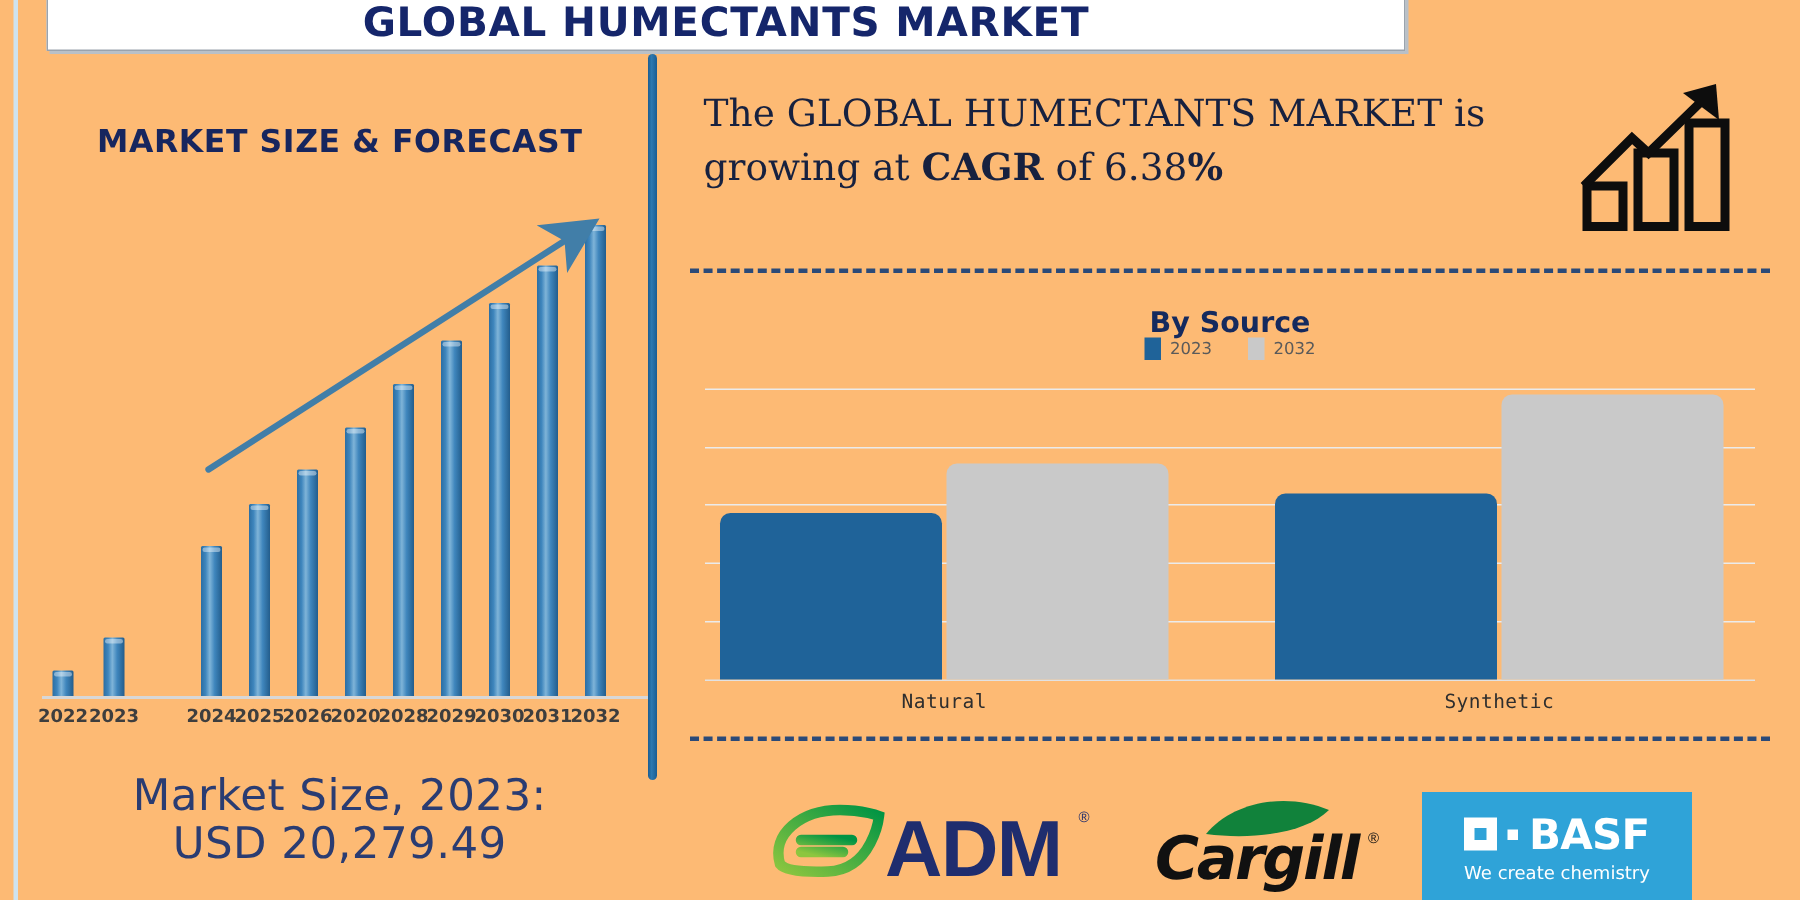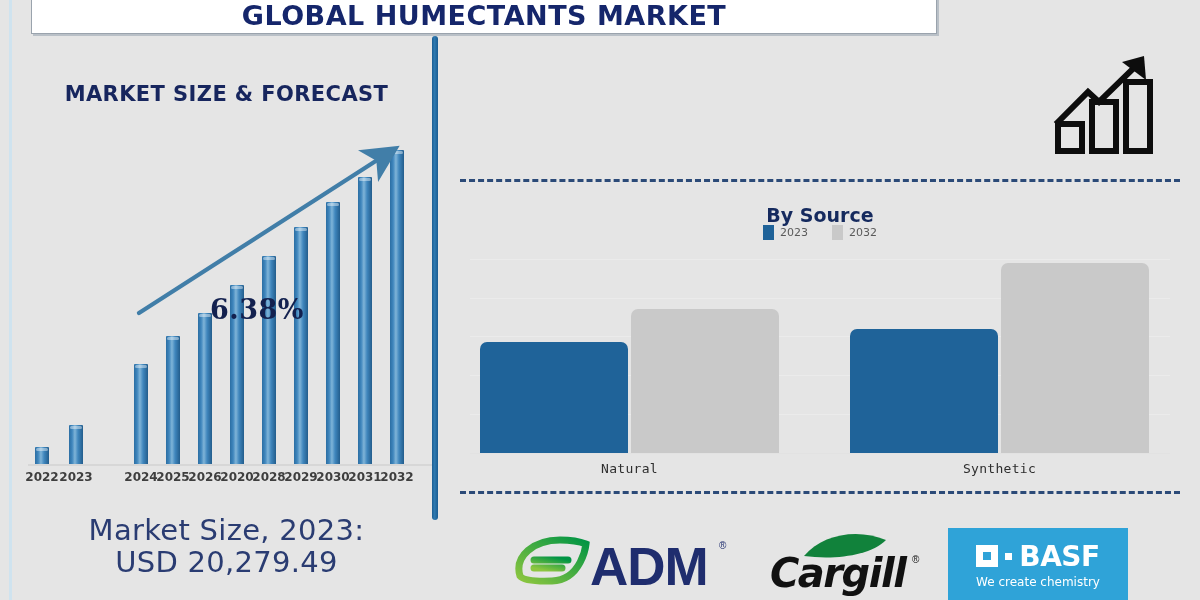--- a/index.html
+++ b/index.html
@@ -3,21 +3,21 @@
 <meta charset="utf-8">
 <style>
   html,body{margin:0;padding:0;}
   body{
     width:1200px;height:600px;
     background:#ffffff;
     font-family:"Liberation Sans",sans-serif;
     overflow:hidden;
     position:relative;
   }
-  .page{position:absolute;inset:0;background:#e5e5e5;}
+  .page{position:absolute;inset:0;background:#fdba74;}
   .edge-stripe{position:absolute;left:9px;top:0;width:3px;height:600px;background:#cfe3ef;}
 
   
   .title-box{
     position:absolute;left:31px;top:-34px;width:904px;height:66px;
     border:1px solid #9aa3ad;background:#ffffff;
     box-shadow:2px 2px 0 0 #b9c0c7;
     display:flex;align-items:flex-end;justify-content:center;
   }
   .title-text{
@@ -163,21 +163,20 @@
 
       <svg class="cagr-arrow" viewBox="0 0 425 330">
         <defs>
           <marker id="ah" markerWidth="9" markerHeight="9" refX="4" refY="4.5" orient="auto">
             <path d="M0,0 L9,4.5 L0,9 L2.4,4.5 Z" fill="#417ea8"></path>
           </marker>
         </defs>
         <line x1="125" y1="177" x2="368" y2="21" stroke="#417ea8" stroke-width="4.2" stroke-linecap="round" marker-end="url(#ah)"></line>
       </svg>
 
-      <div class="cagr-label">6.38%</div>
     </div>
 
     <div class="lyear-row" id="lyears">
         <div class="lyear" style="left: 28px;">2022</div>
         <div class="lyear" style="left: 62px;">2023</div>
         <div class="lyear" style="left: 127px;">2024</div>
         <div class="lyear" style="left: 159px;">2025</div>
         <div class="lyear" style="left: 191px;">2026</div>
         <div class="lyear" style="left: 223px;">2020</div>
         <div class="lyear" style="left: 255px;">2028</div>
@@ -190,20 +189,23 @@
     <div class="market-size">
       <div>Market Size, 2023:</div>
       <div>USD 20,279.49</div>
     </div>
   </div>
 
   <div class="vdiv"></div>
 
   <div class="right-panel">
 
+    <div class="cagr-sentence">
+      <span>The GLOBAL HUMECTANTS MARKET is growing at </span><b>CAGR</b><span> of 6.38</span><b>%</b>
+    </div>
 
     <svg class="growth-icon" viewBox="0 0 110 105">
       <rect x="6" y="74" width="24" height="27" fill="none" stroke="#0d0d0d" stroke-width="6"></rect>
       <rect x="40" y="52" width="24" height="49" fill="none" stroke="#0d0d0d" stroke-width="6"></rect>
       <rect x="74" y="32" width="24" height="69" fill="none" stroke="#0d0d0d" stroke-width="6"></rect>
       <polyline points="6,72 36,42 47,52 88,12" fill="none" stroke="#0d0d0d" stroke-width="6" stroke-linecap="square" stroke-linejoin="miter"></polyline>
       <polygon points="92,6 94,30 70,12" fill="#0d0d0d"></polygon>
     </svg>
 
     <div class="dash-line dash-top"></div>

